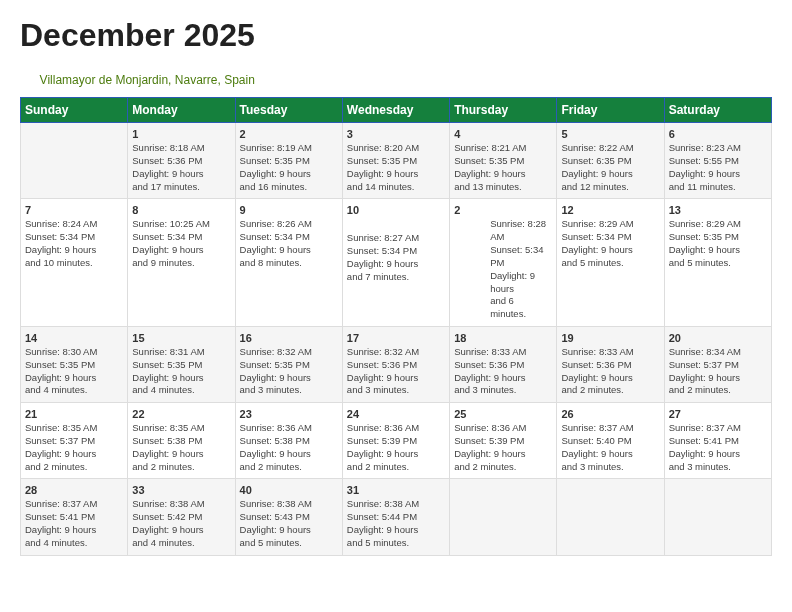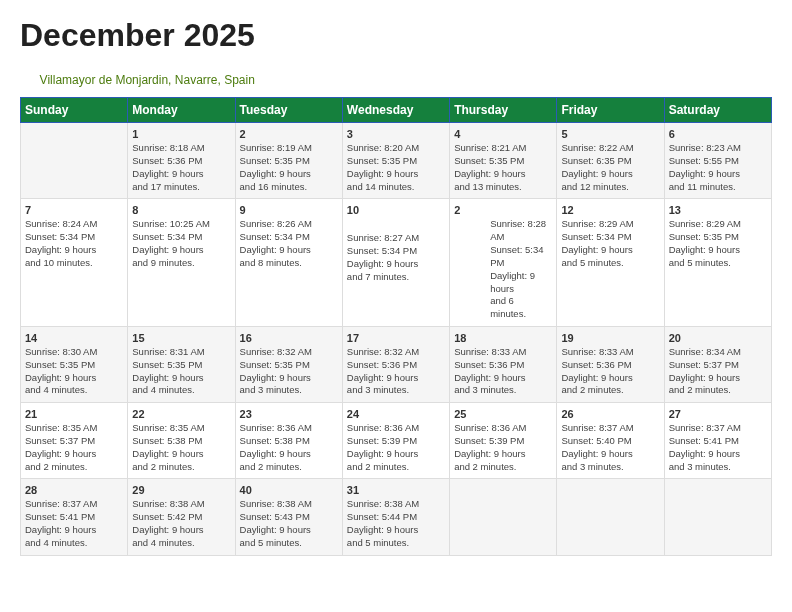--- a/index.html
+++ b/index.html
@@ -326,21 +326,21 @@
         </tr>
         <tr>
           <td>
             <span class="day-num">28</span>
             <div class="day-info" style="white-space: pre-line;">Sunrise: 8:37 AM
 Sunset: 5:41 PM
 Daylight: 9 hours
 and 4 minutes.</div>
           </td>
           <td>
-            <span class="day-num">29</span>
+            <span class="day-num">33</span>
             <div class="day-info" style="white-space: pre-line;">Sunrise: 8:38 AM
 Sunset: 5:42 PM
 Daylight: 9 hours
 and 4 minutes.</div>
           </td>
           <td>
             <span class="day-num">40</span>
             <div class="day-info" style="white-space: pre-line;">Sunrise: 8:38 AM
 Sunset: 5:43 PM
 Daylight: 9 hours

